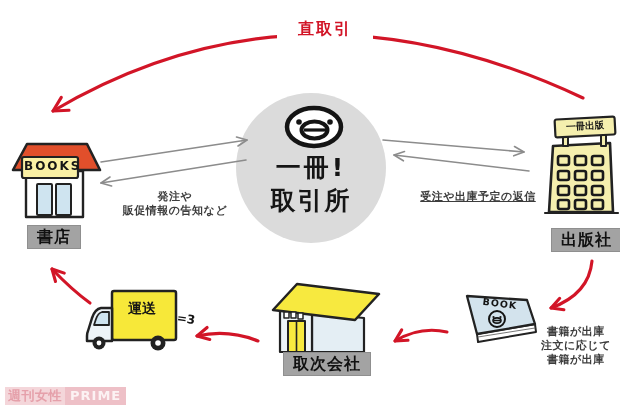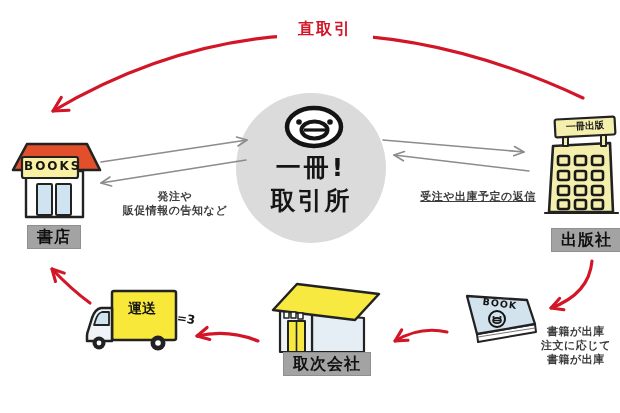--- a/index.html
+++ b/index.html
@@ -175,14 +175,18 @@
   <div class="txt note" style="left:410px;top:190px;width:136px;text-decoration:underline;">
     <div>受注や出庫予定の返信</div>
   </div>
 
   <div class="txt note" style="left:534px;top:325px;width:84px;">
     <div>書籍が出庫</div>
     <div>注文に応じて</div>
     <div>書籍が出庫</div>
   </div>
 
+  <div class="txt watermark" style="left:5px;top:387px;">
+    <span class="wm-left">週刊女性</span>
+    <span class="wm-right">PRIME</span>
+  </div>
 
 </div>
 
 </body></html>

